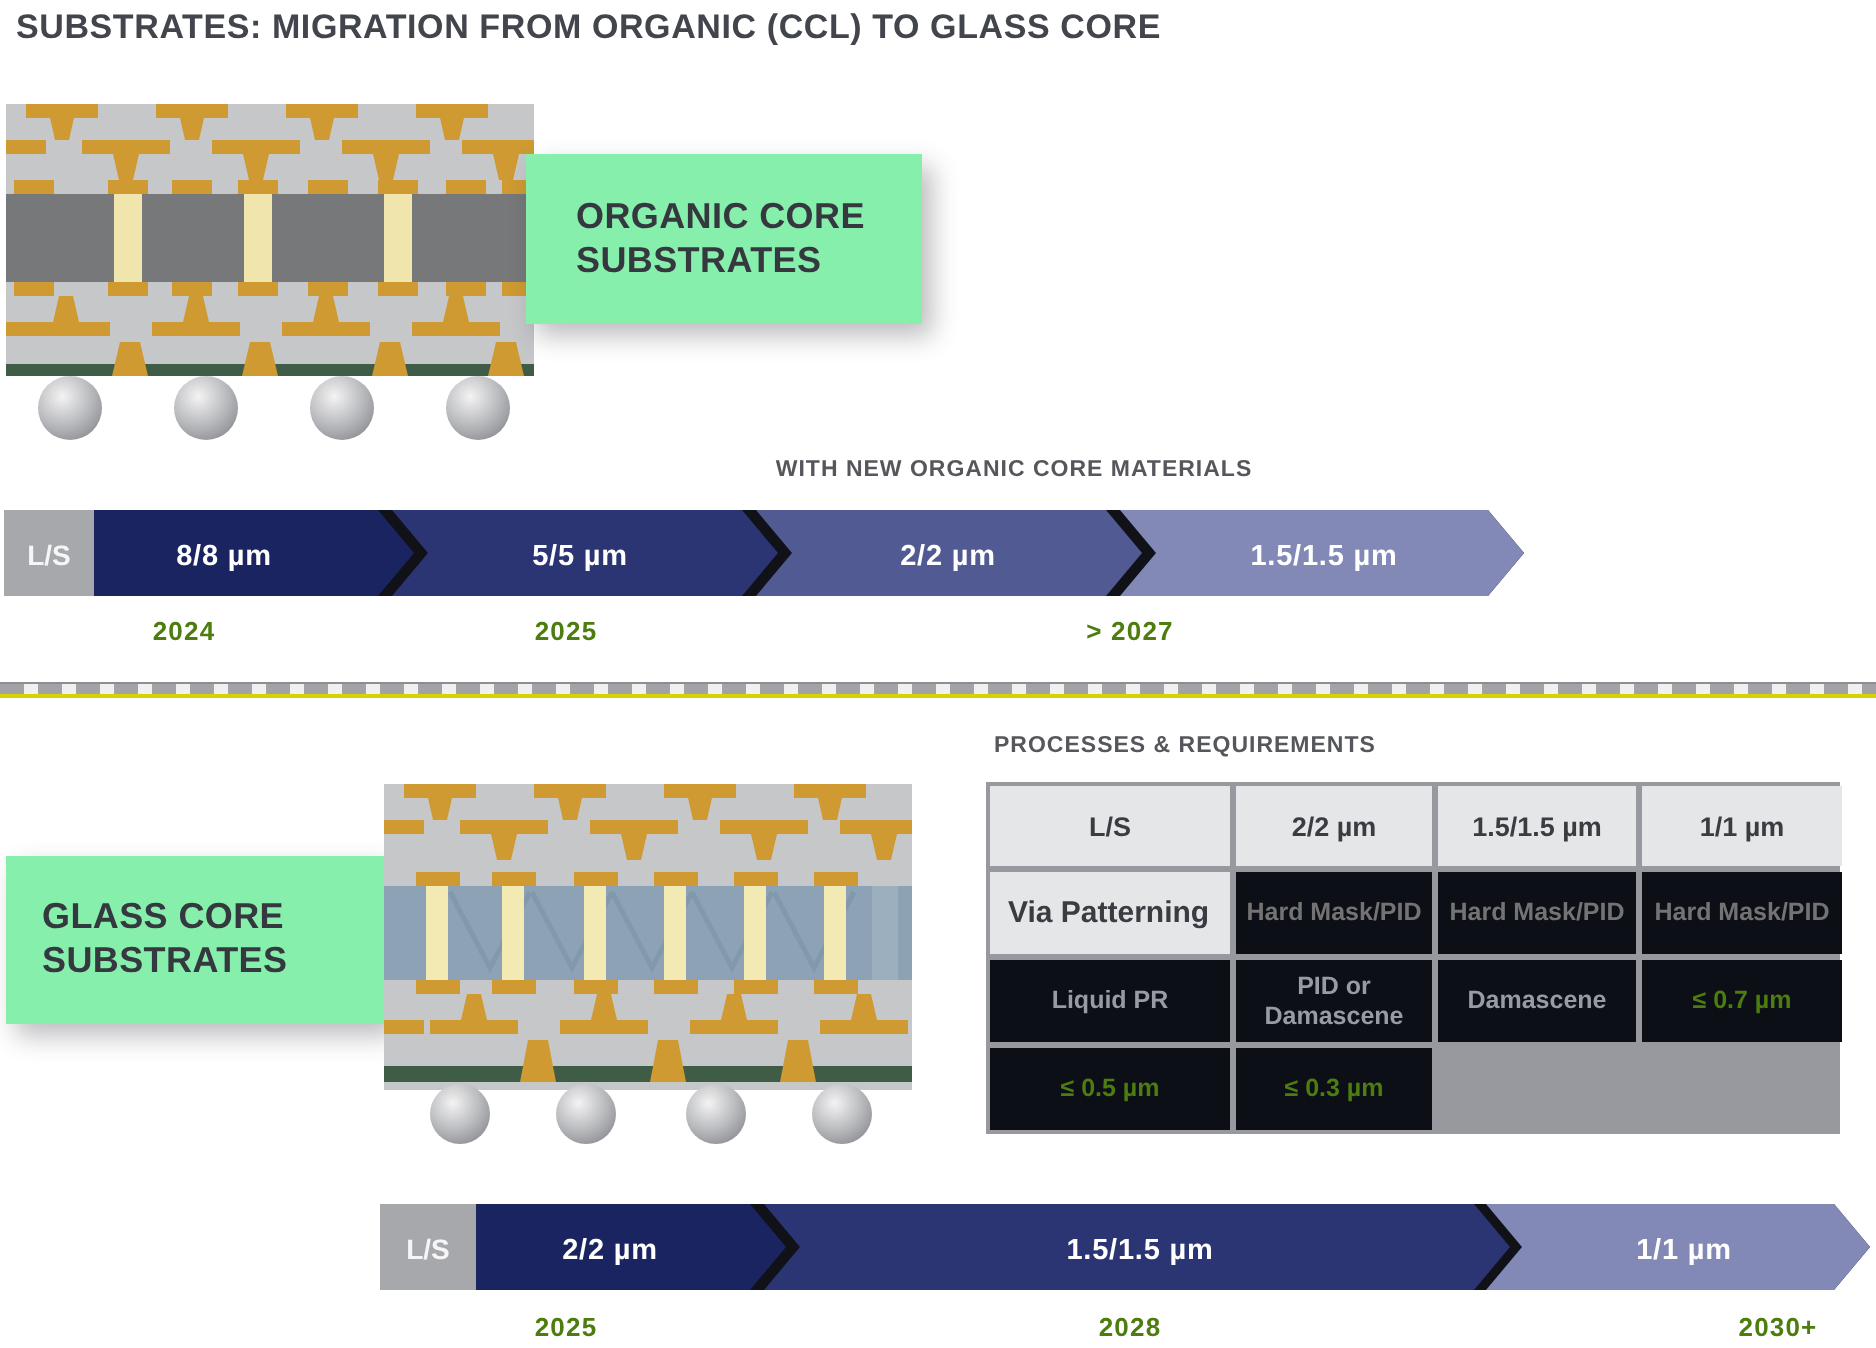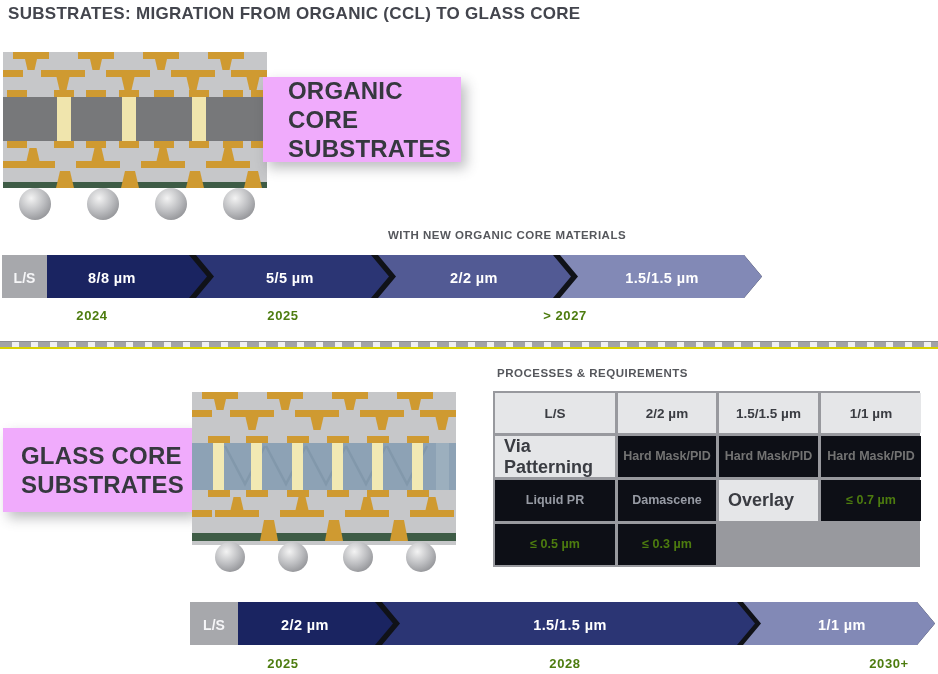--- a/index.html
+++ b/index.html
@@ -5,23 +5,23 @@
   html,body{margin:0;padding:0;background:#ffffff;}
   .page{
     position:relative;width:938px;height:674px;background:#ffffff;overflow:hidden;
     font-family:"Liberation Sans",sans-serif;
   }
   .abs{position:absolute;}
   .title{
     left:8px;top:4px;font-size:17px;font-weight:bold;letter-spacing:.3px;color:#43454d;
   }
   .label-box{
-    background:#f0abfc;display:flex;align-items:center;
+    background:#86efac;display:flex;align-items:center;
     box-shadow:5px 6px 12px rgba(55,55,65,.33);
-    font-weight:bold;color:#36383f;font-size:24px;line-height:1.22;
+    font-weight:bold;color:#36383f;font-size:18px;line-height:1.22;
     white-space:pre-line;letter-spacing:.2px;
   }
   .organic-box{left:263px;top:77px;width:198px;height:85px;padding-left:25px;box-sizing:border-box;z-index:3;}
   .glass-box{left:3px;top:428px;width:190px;height:84px;padding-left:18px;box-sizing:border-box;z-index:1;}
   .note{
     font-size:11.5px;font-weight:bold;color:#55575c;letter-spacing:.5px;text-align:center;
   }
   .note1{left:375px;top:229px;width:264px;}
   .table-title{left:497px;top:367px;}
   .year{
@@ -35,21 +35,21 @@
   .ptable{
     left:493px;top:391px;width:423px;
     display:grid;grid-template-columns:120px 98px 99px 100px;grid-template-rows:40px 41px 41px 41px;
     gap:3px;background:#98999e;border:2px solid #98999e;
   }
   .cell{
     display:flex;align-items:center;justify-content:center;text-align:center;
     font-weight:bold;box-sizing:border-box;
   }
   .cell.head{background:#e5e6e8;color:#3a3c42;font-size:13.5px;}
-  .cell.rowlab{background:#e5e6e8;color:#3a3c42;font-size:18px;justify-content:flex-start;padding-left:9px;text-align:left;}
+  .cell.rowlab{background:#e5e6e8;color:#3a3c42;font-size:15px;justify-content:flex-start;padding-left:9px;text-align:left;}
   .cell.dark{background:#0d0f16;font-size:12.5px;line-height:1.15;padding:0 2px;}
   .cell.dim{color:#737373;white-space:nowrap;}
   .cell.mid{color:#979ba4;}
   .cell.lit{color:#4d7c0f;}
   svg text{font-family:"Liberation Sans",sans-serif;font-weight:bold;}
   .tl-label{fill:#ffffff;font-size:14.5px;letter-spacing:.4px;}
   .ls-text{fill:#f6f6f8;font-size:14px;}
 </style>
 </head>
 <body>
@@ -229,23 +229,23 @@
     <div class="cell head">2/2 µm</div>
     <div class="cell head">1.5/1.5 µm</div>
     <div class="cell head">1/1 µm</div>
 
     <div class="cell rowlab">Via Patterning</div>
     <div class="cell dark dim">Hard Mask/PID</div>
     <div class="cell dark dim">Hard Mask/PID</div>
     <div class="cell dark dim">Hard Mask/PID</div>
 
     <div class="cell dark mid">Liquid PR</div>
+    <div class="cell dark mid">PID or Damascene</div>
     <div class="cell dark mid">Damascene</div>
 
-    <div class="cell rowlab">Overlay</div>
     <div class="cell dark lit">≤ 0.7 µm</div>
     <div class="cell dark lit">≤ 0.5 µm</div>
     <div class="cell dark lit">≤ 0.3 µm</div>
   </div>
 
   <svg class="abs" style="left:185px;top:600px" width="753" height="47" viewBox="0 0 753 47">
     <rect x="5" y="2" width="48" height="43" fill="#a7a8ac"></rect>
     <text class="ls-text" x="29" y="29.5" text-anchor="middle">L/S</text>
     <polygon points="53,2 732,2 750,23.5 732,45 53,45" fill="#101218"></polygon>
     <polygon points="53,2 190,2 208,23.5 190,45 53,45" fill="#1a2461"></polygon>

